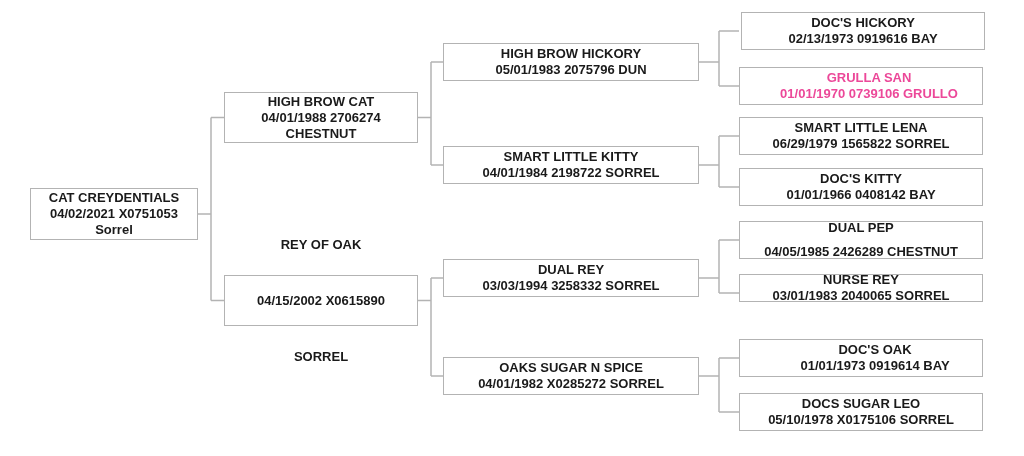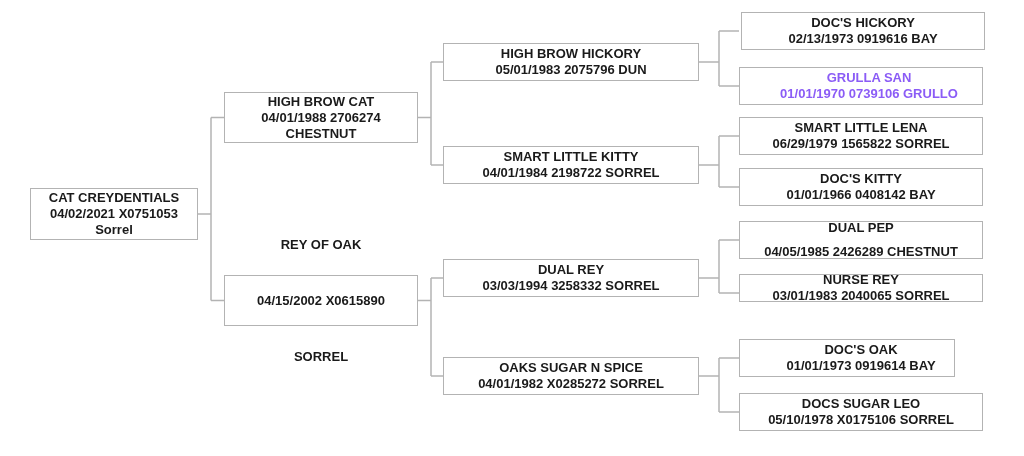--- a/index.html
+++ b/index.html
@@ -104,41 +104,41 @@
       <span>03/03/1994 3258332 SORREL</span>
     </div>
     <div class="node" style="left: 443px; top: 357px; width: 256px; height: 38px; border-color: rgb(179, 179, 179); color: rgb(26, 26, 26);">
       <span>OAKS SUGAR N SPICE</span>
       <span>04/01/1982 X0285272 SORREL</span>
     </div>
     <div class="node" style="left: 729px; top: 12px; width: 244px; height: 38px; border-color: rgb(179, 179, 179); color: rgb(26, 26, 26); margin-left: 12px;">
       <span>DOC'S HICKORY</span>
       <span>02/13/1973 0919616 BAY</span>
     </div>
-    <div class="node" style="left: 739px; top: 67px; width: 244px; height: 38px; border-color: rgb(179, 179, 179); color: #8b5cf6; padding-left: 16px;">
+    <div class="node" style="left: 739px; top: 67px; width: 244px; height: 38px; border-color: rgb(179, 179, 179); color: #ec4899; padding-left: 16px;">
       <span>GRULLA SAN</span>
       <span>01/01/1970 0739106 GRULLO</span>
     </div>
     <div class="node" style="left: 739px; top: 117px; width: 244px; height: 38px; border-color: rgb(179, 179, 179); color: rgb(26, 26, 26);">
       <span>SMART LITTLE LENA</span>
       <span>06/29/1979 1565822 SORREL</span>
     </div>
     <div class="node" style="left: 739px; top: 168px; width: 244px; height: 38px; border-color: rgb(179, 179, 179); color: rgb(26, 26, 26);">
       <span>DOC'S KITTY</span>
       <span>01/01/1966 0408142 BAY</span>
     </div>
     <div class="node" style="left: 739px; top: 221px; width: 244px; height: 38px; border-color: rgb(179, 179, 179); color: rgb(26, 26, 26); gap: 8px;">
       <span>DUAL PEP</span>
       <span>04/05/1985 2426289 CHESTNUT</span>
     </div>
     <div class="node" style="left: 739px; top: 274px; width: 244px; height: 28px; border-color: rgb(179, 179, 179); color: rgb(26, 26, 26);">
       <span>NURSE REY</span>
       <span>03/01/1983 2040065 SORREL</span>
     </div>
-    <div class="node" style="left: 739px; top: 339px; width: 216px; height: 38px; border-color: rgb(179, 179, 179); color: rgb(26, 26, 26); padding-left: 28px;">
+    <div class="node" style="left: 739px; top: 339px; width: 244px; height: 38px; border-color: rgb(179, 179, 179); color: rgb(26, 26, 26); padding-left: 28px;">
       <span>DOC'S OAK</span>
       <span>01/01/1973 0919614 BAY</span>
     </div>
     <div class="node" style="left: 739px; top: 393px; width: 244px; height: 38px; border-color: rgb(179, 179, 179); color: rgb(26, 26, 26);">
       <span>DOCS SUGAR LEO</span>
       <span>05/10/1978 X0175106 SORREL</span>
     </div>
   </div>
 
 </body></html>

